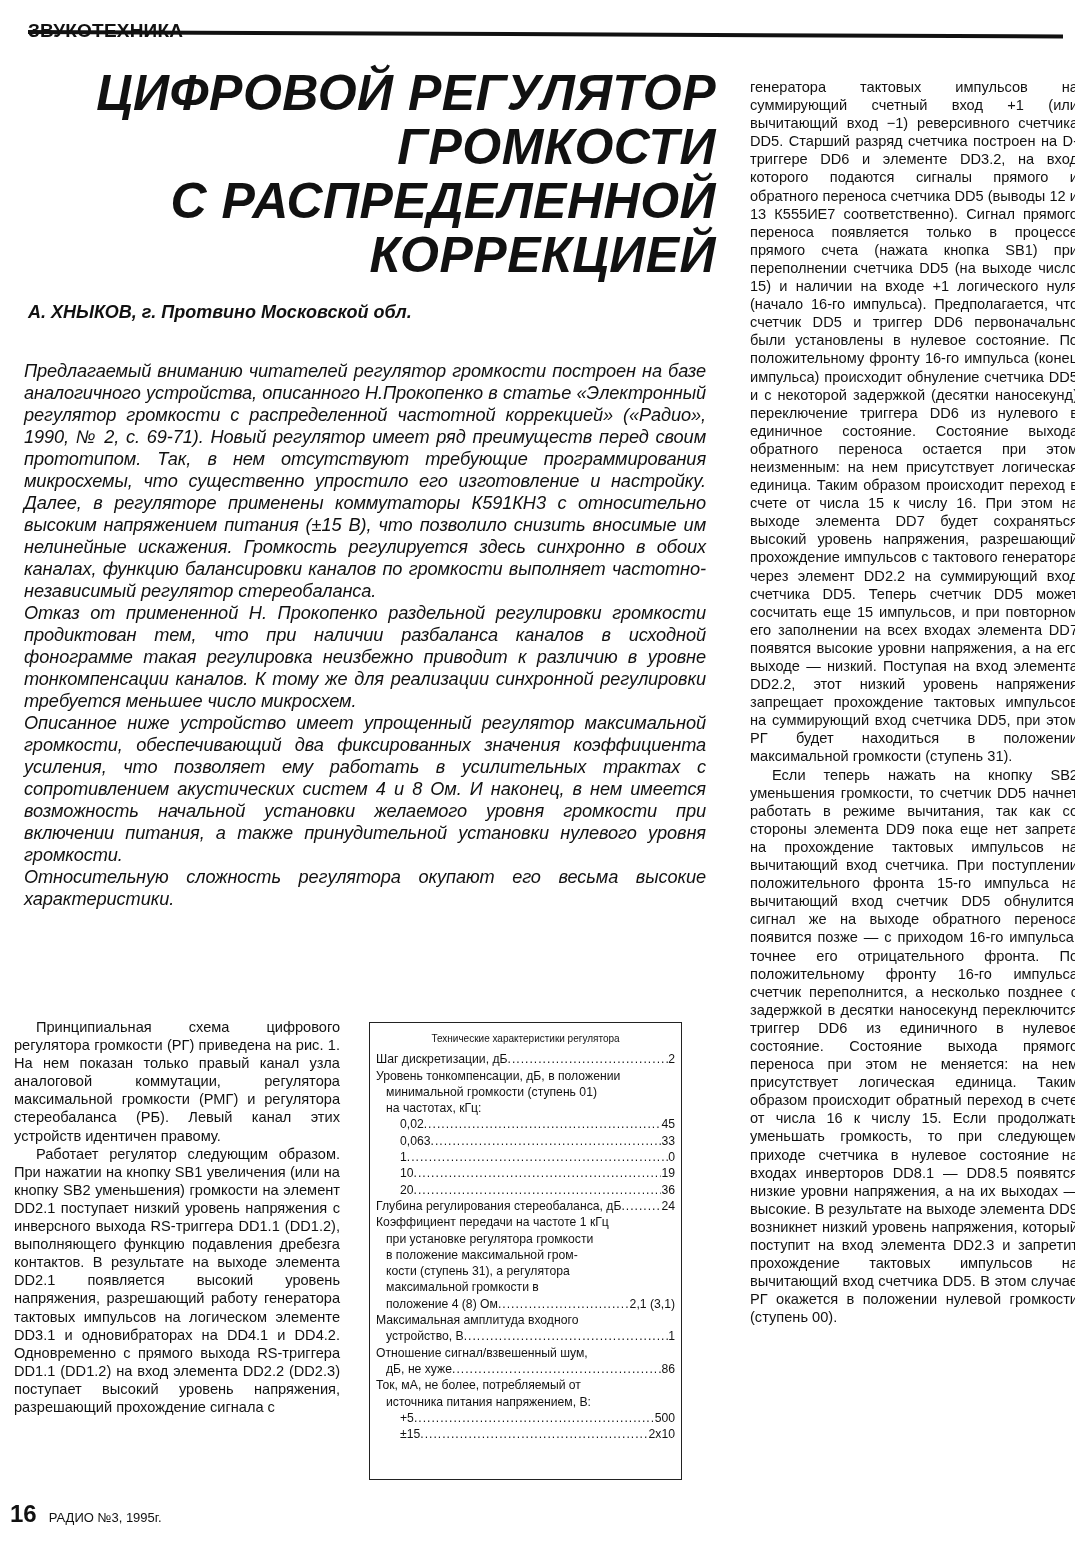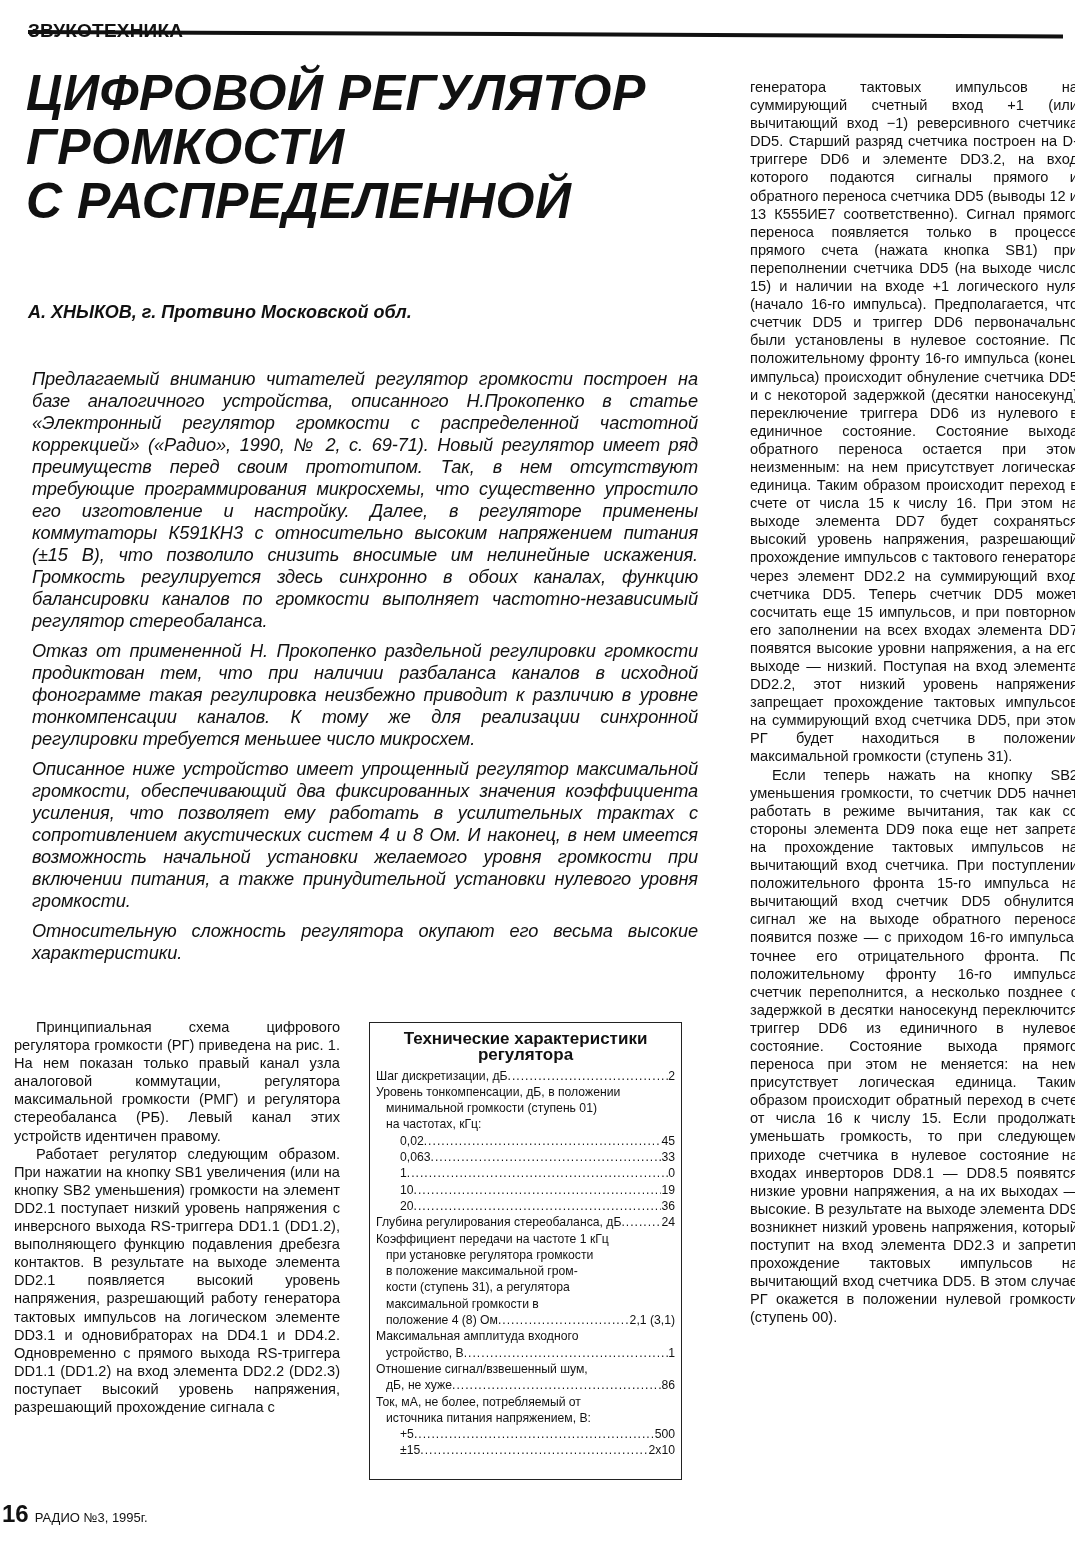--- a/index.html
+++ b/index.html
@@ -15,72 +15,73 @@
   }
   .header-rule {
     position: absolute; left: 28px; top: 30px; width: 1035px; height: 4px;
     background: #111; transform: rotate(0.25deg); transform-origin: left;
   }
   .title {
     position: absolute; left: 26px; top: 66px; width: 690px;
     font-size: 50px; line-height: 54px; font-weight: bold; font-style: italic;
     text-transform: uppercase; letter-spacing: 0.5px;
   }
-  .title div { white-space: nowrap; }
+  .title div { white-space: nowrap; text-align: right; }
   .byline {
     position: absolute; left: 28px; top: 302px;
     font-size: 18px; font-weight: bold; font-style: italic;
   }
   .lead {
     position: absolute; left: 24px; top: 360px; width: 682px;
     font-size: 18.2px; line-height: 22px; font-style: italic;
     text-align: justify; letter-spacing: -0.1px;
   }
-  .lead p { margin: 8px; }
+  .lead p { margin: 0; }
   .col {
     position: absolute; font-size: 14.6px; line-height: 18.1px;
     text-align: justify; hyphens: manual;
   }
   .col p { margin: 0; text-indent: 0; }
   .col p.indent { text-indent: 22px; }
   .col-left { left: 14px; top: 1018px; width: 326px; }
   .col-right { left: 734px; top: 78px; width: 328px; margin-left: 16px; }
   .specs-box {
     position: absolute; left: 369px; top: 1022px; width: 313px; height: 458px;
     border: 1.5px solid #222; box-sizing: border-box; padding: 8px 6px 6px 6px;
     font-size: 12.2px; line-height: 16.3px;
   }
-  .specs-title { text-align: center; font-weight: bold; font-size: 17px; margin-bottom: 4px; }
+  .specs-title { text-align: center; font-weight: normal; font-size: 10px; margin-bottom: 4px; }
   .spec-item { margin: 0; }
   .spec-line { display: flex; white-space: nowrap; }
   .spec-line .lbl { flex: 0 0 auto; }
   .spec-line .dots { flex: 1 1 auto; overflow: hidden; }
   .spec-line .dots::after {
     content: "....................................................................................................................................................";
     letter-spacing: 1px;
   }
   .spec-line .val { flex: 0 0 auto; }
   .pad1 { padding-left: 10px; }
   .pad2 { padding-left: 24px; align-items: flex-end; }
   .footer {
-    position: absolute; left: 2px; top: 1500px; display: flex; align-items: baseline; gap: 6px;
+    position: absolute; left: 10px; top: 1500px; display: flex; align-items: baseline; gap: 12px;
   }
   .page-num { font-size: 24px; font-weight: bold; }
   .issue { font-size: 13px; }
 </style>
 </head>
 <body>
 
 <div class="section-label">ЗВУКОТЕХНИКА</div>
 <div class="header-rule"></div>
 
 <div class="title">
   <div>ЦИФРОВОЙ РЕГУЛЯТОР</div>
   <div>ГРОМКОСТИ</div>
   <div>С РАСПРЕДЕЛЕННОЙ</div>
+  <div>КОРРЕКЦИЕЙ</div>
 </div>
 
 <div class="byline">А. ХНЫКОВ, г. Протвино Московской обл.</div>
 
 <div class="lead">
   <p>Предлагаемый вниманию читателей регулятор громкости построен на базе аналогичного устройства, описанного Н.Прокопенко в статье «Электронный регулятор громкости с распределенной частотной коррекцией» («Радио», 1990, № 2, с. 69-71). Новый регулятор имеет ряд преимуществ перед своим прототипом. Так, в нем отсутствуют требующие программирования микросхемы, что существенно упростило его изготовление и настройку. Далее, в регуляторе применены коммутаторы К591КН3 с относительно высоким напряжением питания (±15 В), что позволило снизить вносимые им нелинейные искажения. Громкость регулируется здесь синхронно в обоих каналах, функцию балансировки каналов по громкости выполняет частотно-независимый регулятор стереобаланса.</p>
   <p>Отказ от примененной Н. Прокопенко раздельной регулировки громкости продиктован тем, что при наличии разбаланса каналов в исходной фонограмме такая регулировка неизбежно приводит к различию в уровне тонкомпенсации каналов. К тому же для реализации синхронной регулировки требуется меньшее число микросхем.</p>
   <p>Описанное ниже устройство имеет упрощенный регулятор максимальной громкости, обеспечивающий два фиксированных значения коэффициента усиления, что позволяет ему работать в усилительных трактах с сопротивлением акустических систем 4 и 8 Ом. И наконец, в нем имеется возможность начальной установки желаемого уровня громкости при включении питания, а также принудительной установки нулевого уровня громкости.</p>
   <p>Относительную сложность регулятора окупают его весьма высокие характеристики.</p>
 </div>

